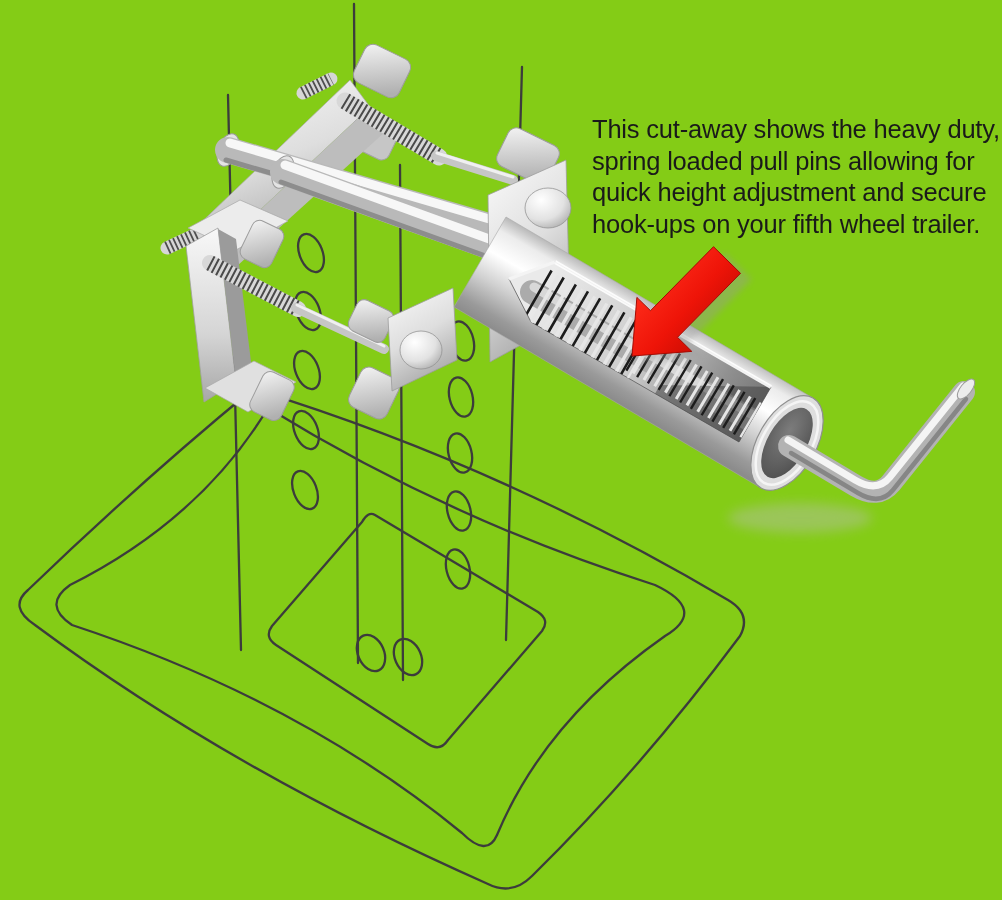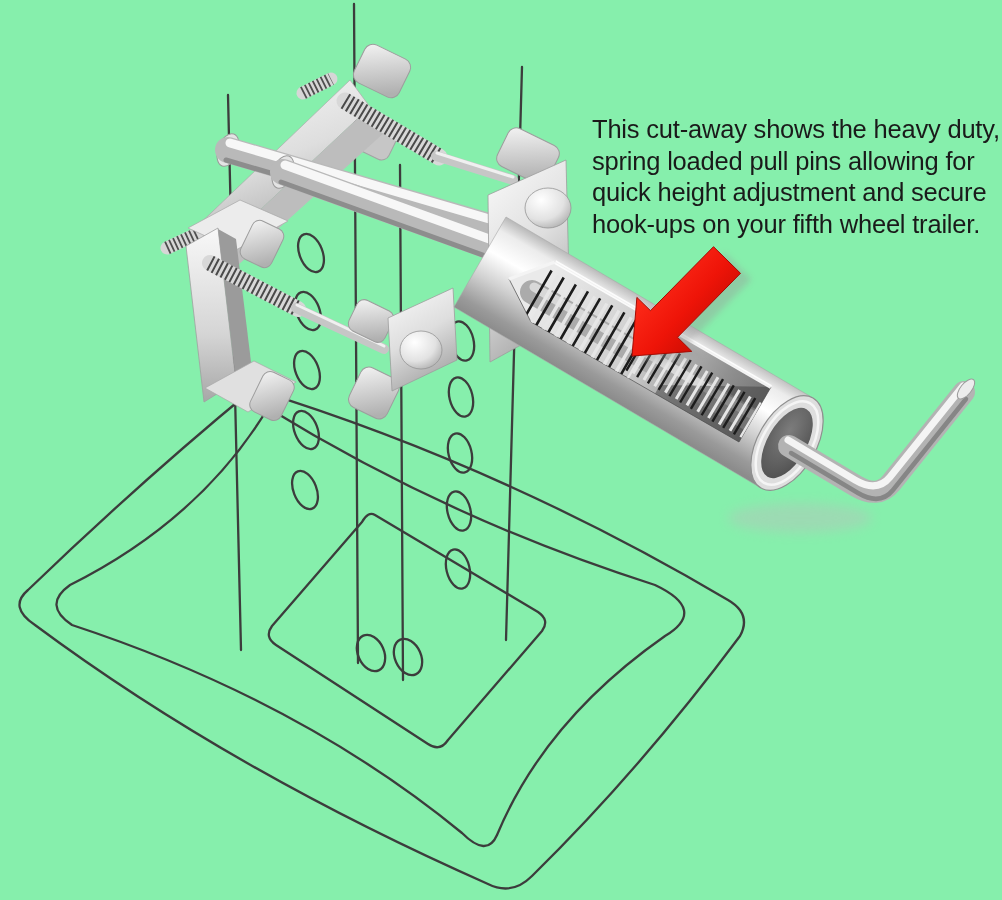--- a/index.html
+++ b/index.html
@@ -1,16 +1,16 @@
 <!DOCTYPE html>
 <html><head>
 <meta charset="utf-8">
 <style>
   html,body{margin:0;padding:0;background:#fff;}
-  #stage{position:relative;width:1002px;height:900px;background:#86efac;overflow:hidden;
+  #stage{position:relative;width:1002px;height:900px;background:#84cc16;overflow:hidden;
          font-family:"Liberation Sans", sans-serif;}
   #art{position:absolute;left:0;top:0;}
   .caption{position:absolute;left:592px;top:114px;width:420px;color:#1a1a1a;
            font-size:25.5px;line-height:31.6px;font-weight:400;letter-spacing:-0.2px;}
   .caption .line{white-space:nowrap;}
 </style>
 </head>
 <body>
 
 <div id="stage">

